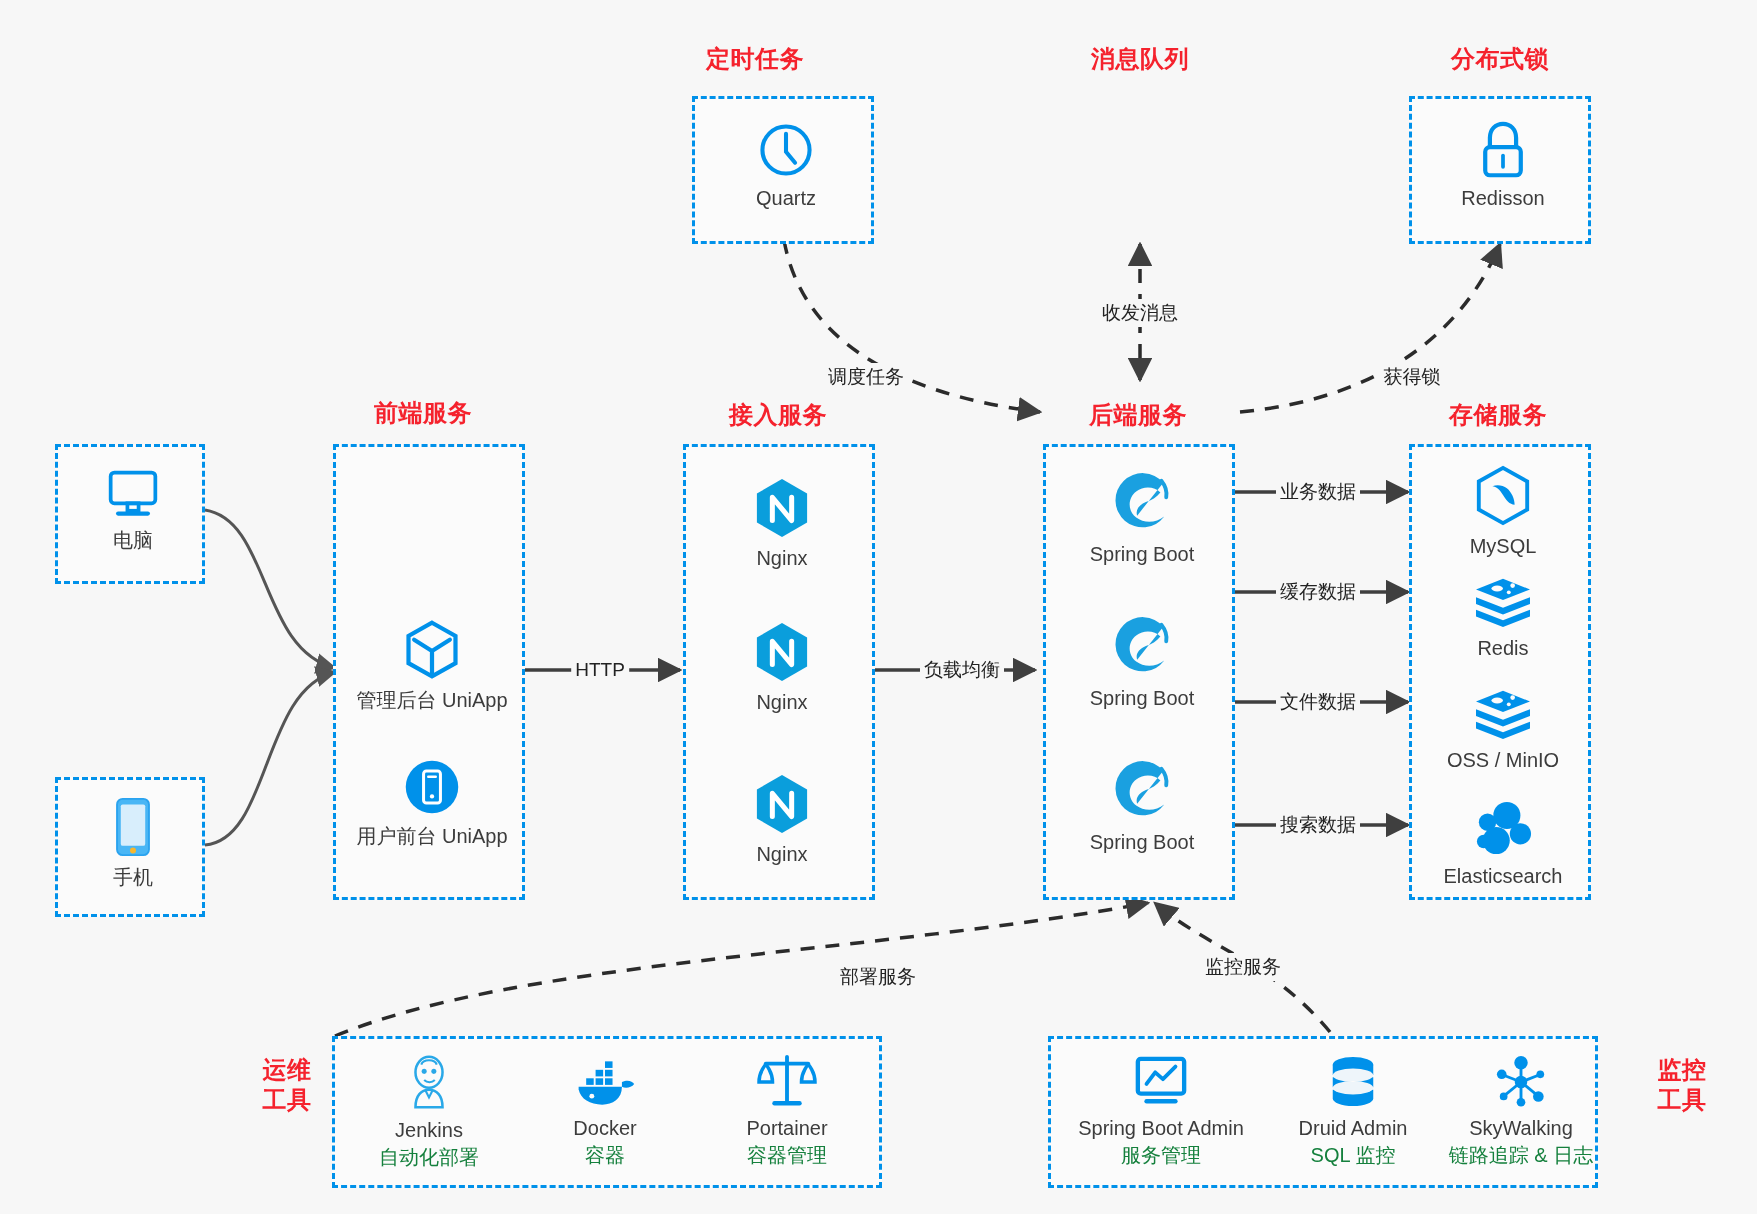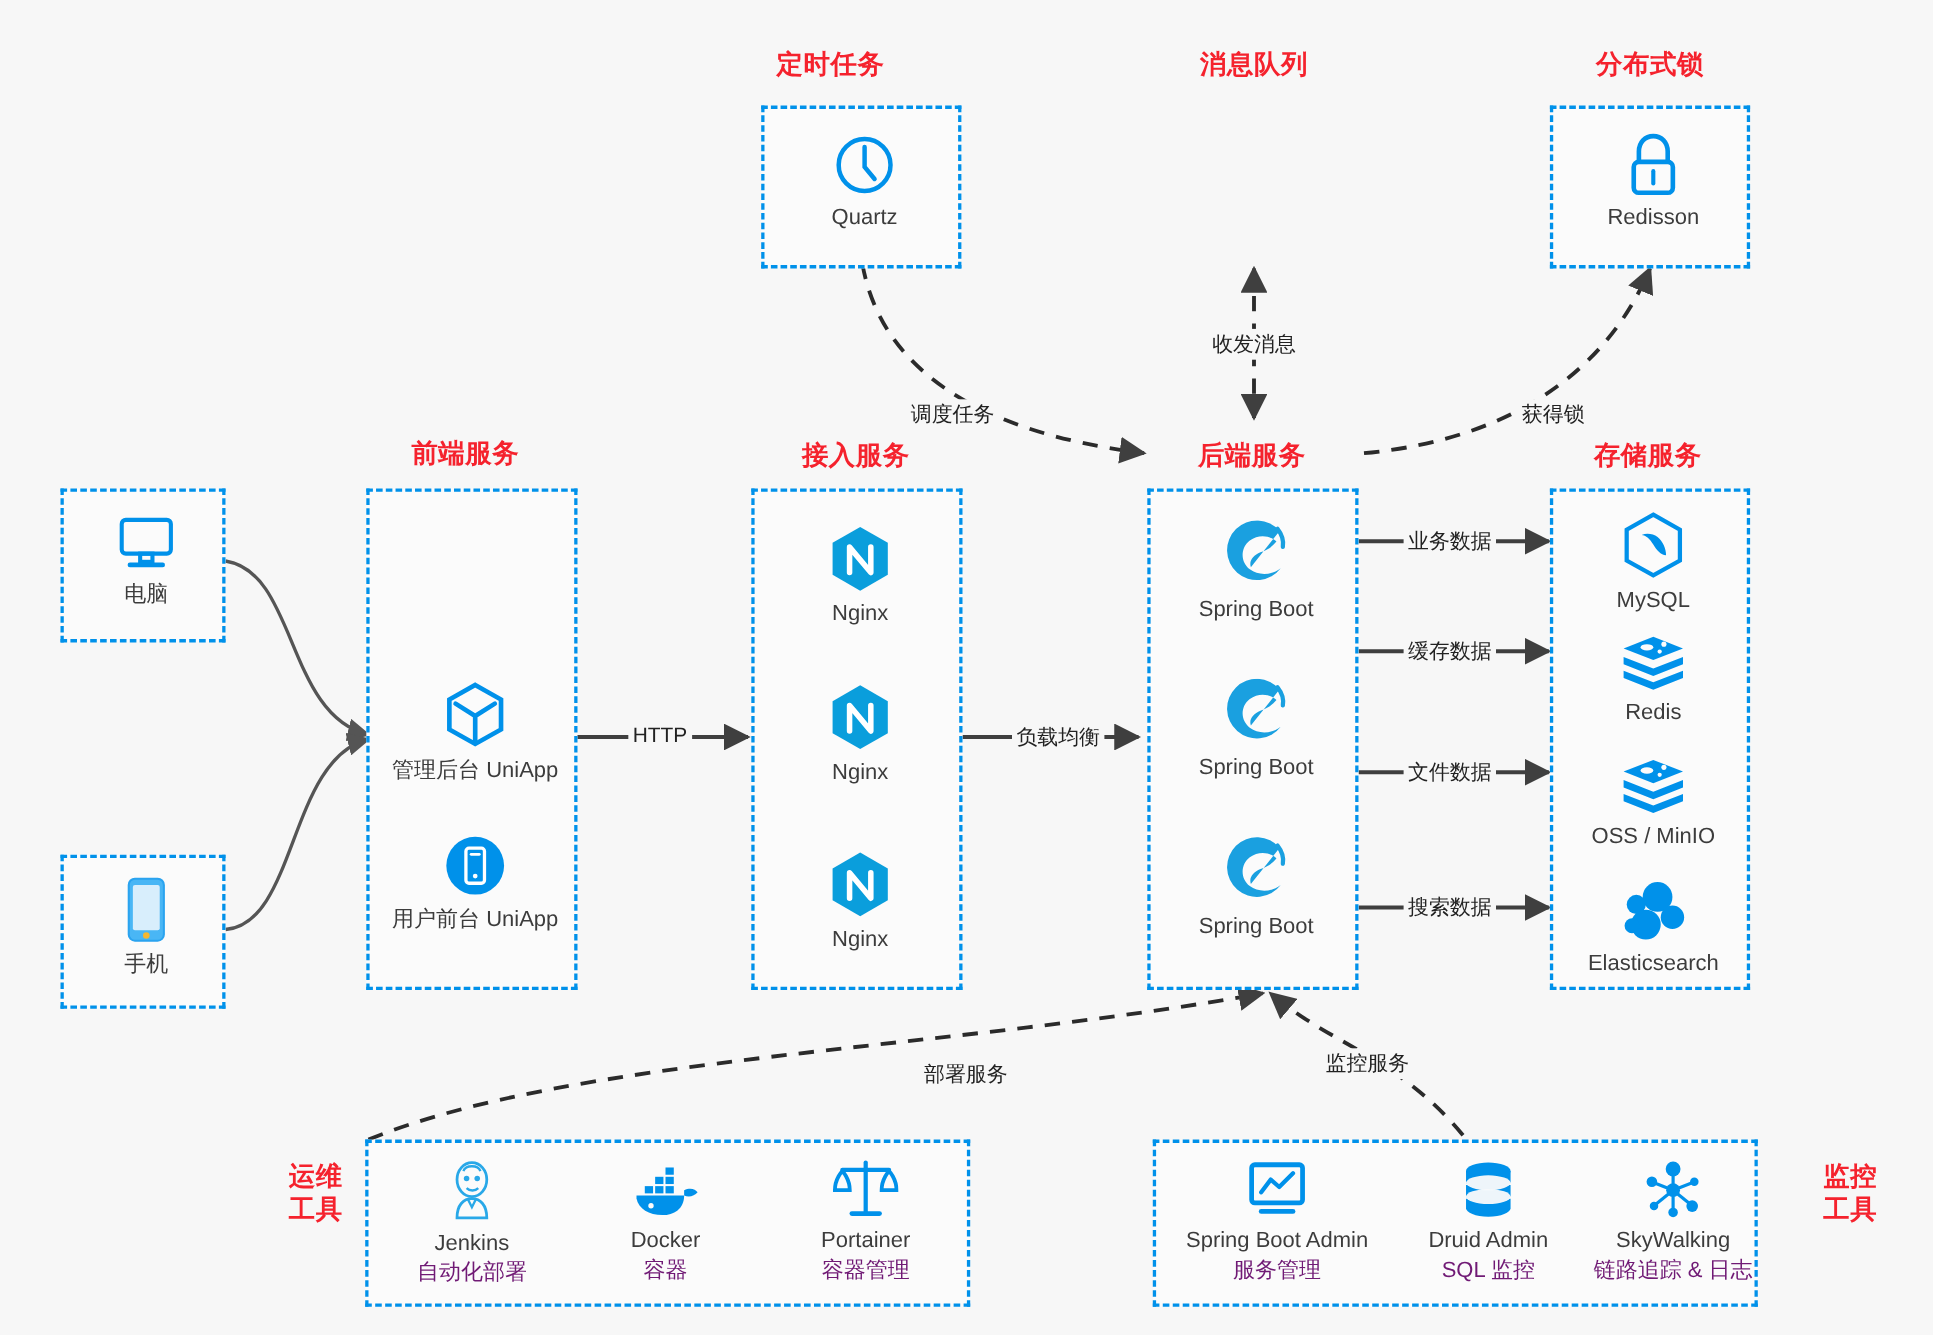--- a/index.html
+++ b/index.html
@@ -51,21 +51,21 @@
     font-size: 20px;
     line-height: 1.35;
     white-space: nowrap;
   }
   .node .ico {
     display: block;
     margin: 0 auto 6px auto;
     line-height: 0;
   }
   .node .lbl { display: block; color: #3c3c3c; }
-  .node .sub { display: block; color: #701a75; }
+  .node .sub { display: block; color: #15803d; }
 
   
   .note {
     position: absolute;
     background: #fcf6bd;
     color: #333;
     font-size: 19px;
     line-height: 1.6;
     padding: 14px 18px 16px 18px;
     box-sizing: border-box;

